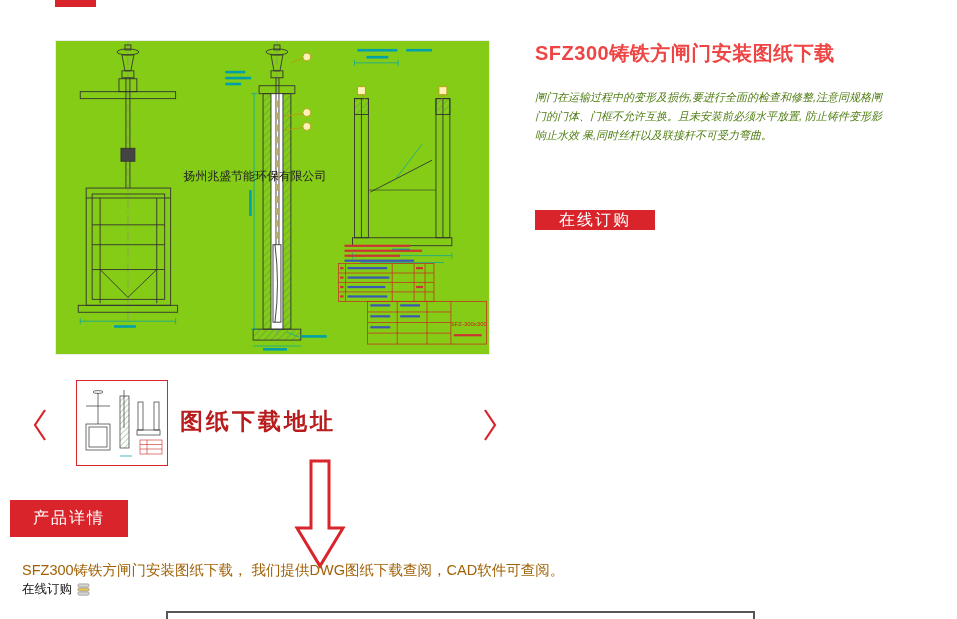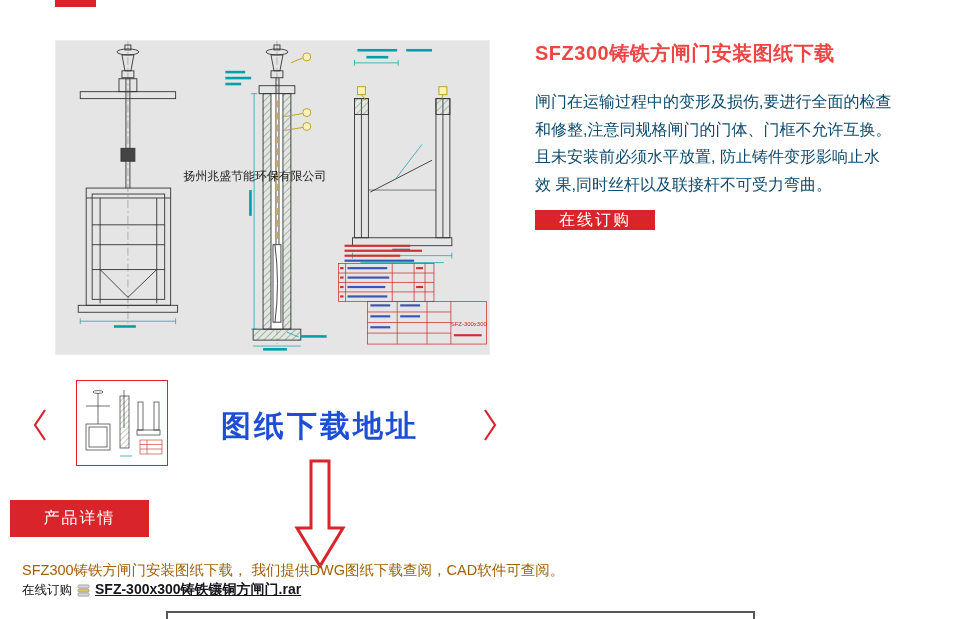--- a/index.html
+++ b/index.html
@@ -5,60 +5,60 @@
   * { margin:0; padding:0; box-sizing:border-box; }
   html,body { background:#fff; }
   body {
     width:957px; height:619px; position:relative; overflow:hidden;
     font-family:"Liberation Sans", sans-serif; color:#333;
   }
   .top-tab { position:absolute; left:55px; top:0; width:41px; height:7px; background:#d9242b; }
 
   .main-image {
     position:absolute; left:55px; top:40px; width:435px; height:315px;
-    border:1px solid #ececec; background:#e5e5e5; cursor:pointer;
+    border:1px solid #ececec; background:#84cc16; cursor:pointer;
   }
   .main-image svg { width:100%; height:100%; display:block; }
 
   .nav-btn {
     position:absolute; top:407px; width:24px; height:36px;
     background:none; border:none; cursor:pointer; padding:0;
   }
   .nav-prev { left:28px; }
   .nav-next { left:478px; }
 
   .thumb {
     position:absolute; left:76px; top:380px; width:92px; height:86px;
     border:1px solid #d9242b; background:#fff; padding:3px; cursor:pointer;
   }
   .thumb svg { width:100%; height:100%; display:block; }
 
   .caption {
-    position:absolute; left:180px; top:406px; width:280px; text-align:center;
-    font-size:30px; font-weight:bold; color:#1d4ed8; letter-spacing:3px;
+    position:absolute; left:180px; top:406px; width:280px; text-align:left;
+    font-size:23px; font-weight:bold; color:#b91c1c; letter-spacing:3px;
   }
 
   .big-arrow { position:absolute; left:294px; top:458px; width:52px; height:112px; }
 
   .info-title {
     position:absolute; left:535px; top:40px; width:370px;
     font-size:20px; font-weight:600; color:#ef4444; letter-spacing:0.5px;
   }
   .info-desc {
     position:absolute; left:535px; top:88px; width:358px;
-    font-size:16px; line-height:1.72; color:#0c4a6e;
+    font-size:11px; line-height:1.72; color:#4d7c0f;font-style:italic;
   }
   .order-btn {
     position:absolute; left:535px; top:210px; width:120px; height:20px;
     background:#d9242b; color:#fff; border:none; font-size:16px;
     font-family:"Liberation Sans", sans-serif; cursor:pointer; letter-spacing:2px;
   }
 
   .detail-tab {
-    position:absolute; left:10px; top:500px; width:139px; height:37px;
+    position:absolute; left:10px; top:500px; width:118px; height:37px;
     background:#d9242b; color:#fff; font-size:16px; letter-spacing:2px;
     display:flex; align-items:center; justify-content:center;font-family:Liberation Serif, serif;
   }
   .detail-intro {
     position:absolute; left:22px; top:561px; font-size:14.5px; color:#a16207;
   }
   .download-line {
     position:absolute; left:22px; top:581px; display:flex; align-items:center;
     gap:4px; font-size:12.5px; color:#111;
   }
@@ -301,16 +301,15 @@
 
 <p class="download-line">
   <span>在线订购</span>
   <span class="icon">
     <svg viewBox="0 0 16 16" width="15" height="15">
       <rect x="2" y="2" width="12" height="3.4" rx="1.5" fill="#d5d5d5" stroke="#8a8a8a" stroke-width="0.7"></rect>
       <rect x="2" y="6.3" width="12" height="3.4" rx="1.5" fill="#e8c558" stroke="#8a8a8a" stroke-width="0.7"></rect>
       <rect x="2" y="10.6" width="12" height="3.4" rx="1.5" fill="#d5d5d5" stroke="#8a8a8a" stroke-width="0.7"></rect>
     </svg>
   </span>
-  <a href="#" class="download-link">SFZ-300x300铸铁镶铜方闸门.rar</a>
 </p>
 
 <div class="bottom-box"></div>
 
 </body></html>

